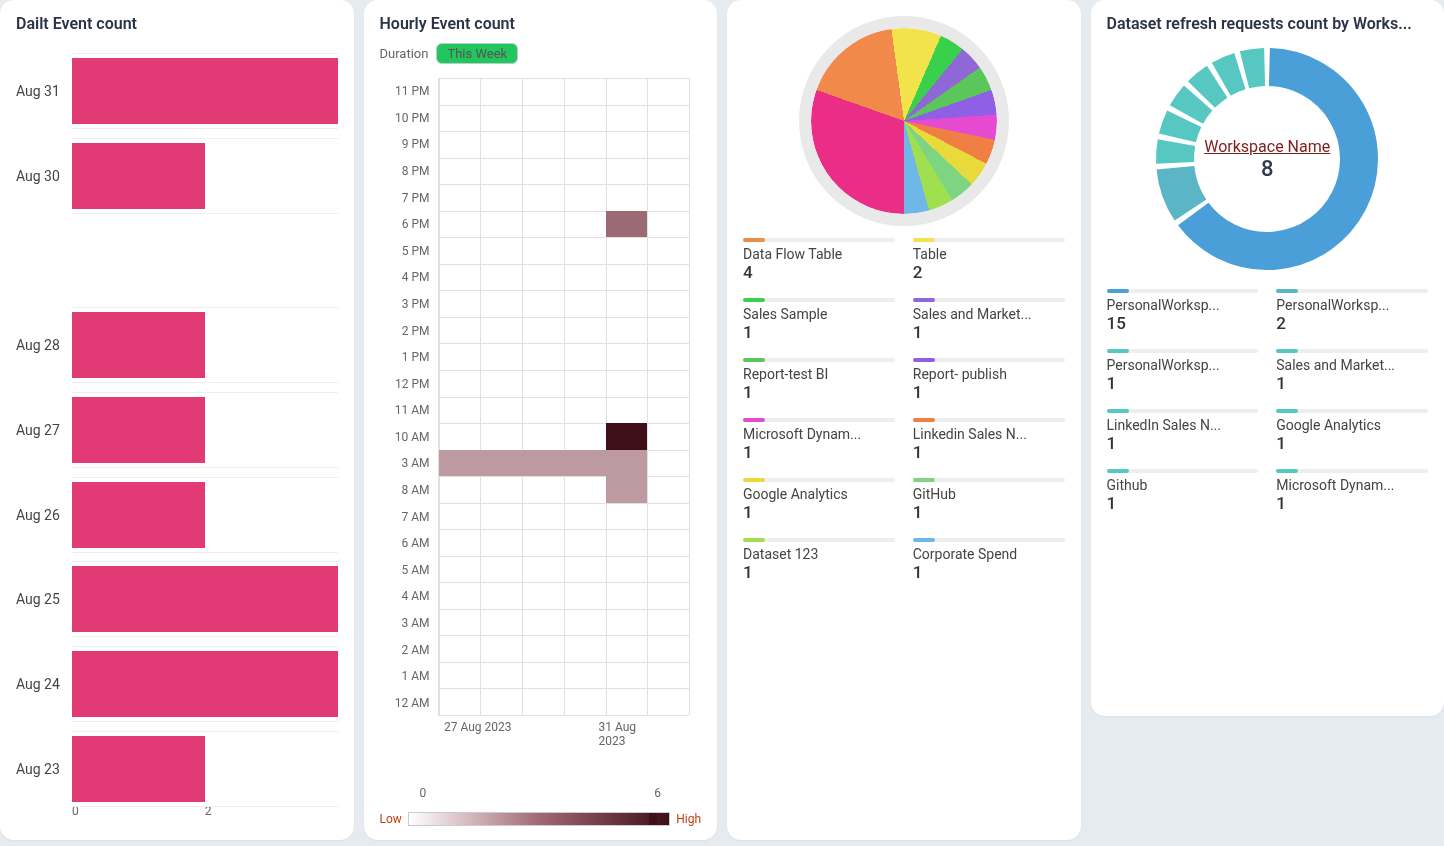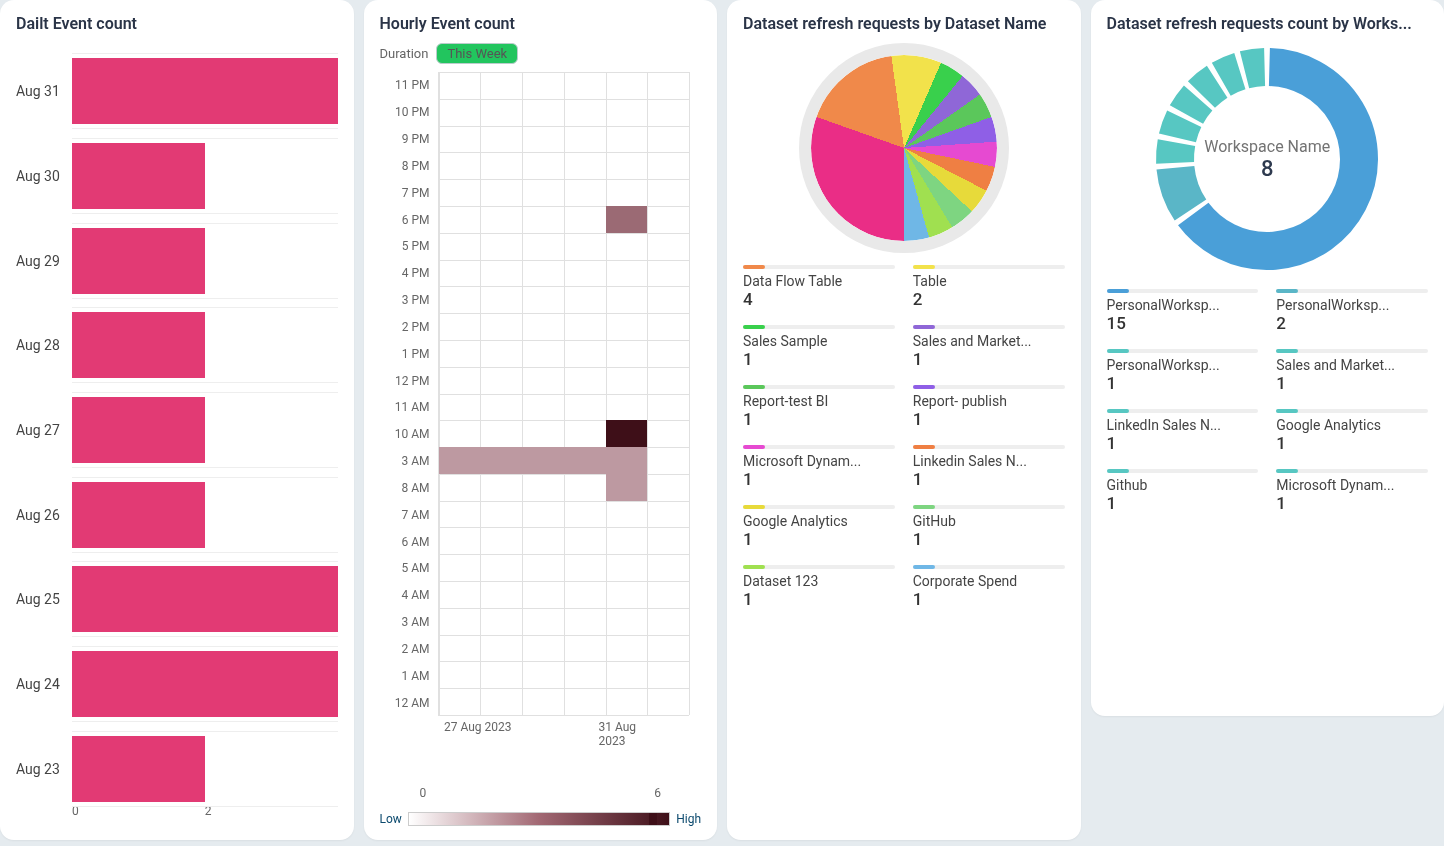--- a/index.html
+++ b/index.html
@@ -17,51 +17,51 @@
   .bar-lbl{width:56px;font-size:14px;color:#444;text-align:left;}
   .bar-track{flex:1;height:76px;position:relative;border-top:1px solid #eee;border-bottom:1px solid #eee;}
   .bar-fill{position:absolute;top:4px;bottom:4px;left:0;background:#e23a74;}
   .c1 .x-axis{height:22px;display:flex;margin-left:56px;}
   .c1 .x-axis span{flex:1;font-size:12px;color:#666;text-align:left;}
   
   .c2{height:840px;}
   .filter-row{display:flex;align-items:center;gap:8px;margin-top:2px;}
   .filter-label{font-size:13px;color:#666;}
   .chip{border:1px solid #bcc;border-radius:6px;padding:2px 10px;font-size:13px;color:#555;background:#22c55e;}
-  .heatmap{flex:1;margin-top:8px;position:relative;}
+  .heatmap{flex:1;margin-top:14px;position:relative;}
   .heat-grid{position:absolute;left:58px;right:12px;top:0;bottom:70px;border-left:1px solid #e0e0e0;border-bottom:1px solid #e0e0e0;}
   .h-row-line{position:absolute;left:0;right:0;border-top:1px solid #e0e0e0;}
   .h-col-line{position:absolute;top:0;bottom:0;border-left:1px solid #e0e0e0;}
   .heat-y{position:absolute;left:0;width:54px;top:0;bottom:70px;}
   .heat-y span{position:absolute;right:4px;transform:translateY(-50%);font-size:12px;color:#666;}
   .heat-cell{position:absolute;}
   .heat-xarea{position:absolute;left:58px;right:12px;bottom:0;height:66px;}
   .heat-xlbl{position:absolute;font-size:12px;color:#666;transform:translateX(-50%);}
   .grad-row{display:flex;align-items:center;gap:6px;margin-top:10px;}
-  .grad-row .gl{font-size:12px;color:#0c4a6e;}
+  .grad-row .gl{font-size:12px;color:#c2410c;}
   .grad-bar{flex:1;height:14px;border:1px solid #ccc;background:linear-gradient(90deg,#fff,#a26873,#3e0f18);position:relative;}
   .grad-bar:after{content:"";position:absolute;right:12px;top:0;bottom:0;width:8px;background:#3e0f18;}
   .grad-axis{display:flex;justify-content:space-between;font-size:12px;color:#666;margin:0 40px 2px 40px;}
   
   .c3{height:840px;}
   .pie-wrap{display:flex;justify-content:center;margin:2px 0 12px 0;}
   .pie{width:210px;height:210px;border-radius:50%;border:12px solid #e9e9e9;position:relative;overflow:hidden;}
   .pie-slices{position:absolute;inset:0;border-radius:50%;}
   .legend-grid{display:grid;grid-template-columns:1fr 1fr;column-gap:18px;row-gap:16px;}
   .lg-item{min-width:0;}
   .lg-bar{height:4px;border-radius:2px;background:#eee;margin-bottom:4px;position:relative;}
   .lg-bar:before{content:"";position:absolute;left:0;top:0;bottom:0;width:22px;border-radius:2px;background:var(--c);}
   .lg-name{font-size:14px;color:#444;white-space:nowrap;overflow:hidden;text-overflow:ellipsis;}
   .lg-val{font-size:17px;font-weight:500;color:#333;}
   
   .c4{height:716px;}
   .donut-wrap{display:flex;justify-content:center;margin:6px 0 18px 0;}
   .donut{width:224px;height:224px;position:relative;}
   .donut-center{position:absolute;inset:40px;background:#fff;border-radius:50%;display:flex;flex-direction:column;align-items:center;justify-content:center;}
-  .dc-label{font-size:16px;color:#737373;}
+  .dc-label{font-size:16px;color:#7f1d1d;text-decoration:underline;}
   .dc-val{font-size:22px;font-weight:500;color:#2e3a4f;}
 </style>
 </head>
 <body>
 
 <div class="dash">
 
   <div class="card c1">
     <div class="card-title">Dailt Event count</div>
     <div class="drill-btn">
@@ -74,26 +74,20 @@
     <div class="bars-body">
       <div class="bars-area" id="bars1">
           <div class="bar-row" style="top: 0px; height: 84.6667px;">
             <div class="bar-lbl">Aug 31</div>
             <div class="bar-track">
               <div class="bar-fill" style="width: 100%; background: rgb(226, 58, 116);"></div>
             </div>
           </div>
           <div class="bar-row" style="top: 84.6667px; height: 84.6667px;">
             <div class="bar-lbl">Aug 30</div>
-            <div class="bar-track">
-              <div class="bar-fill" style="width: 50%; background: rgb(226, 58, 116);"></div>
-            </div>
-          </div>
-          <div class="bar-row" style="top: 169.333px; height: 84.6667px;">
-            <div class="bar-lbl">Aug 29</div>
             <div class="bar-track">
               <div class="bar-fill" style="width: 50%; background: rgb(226, 58, 116);"></div>
             </div>
           </div>
           <div class="bar-row" style="top: 254px; height: 84.6667px;">
             <div class="bar-lbl">Aug 28</div>
             <div class="bar-track">
               <div class="bar-fill" style="width: 50%; background: rgb(226, 58, 116);"></div>
             </div>
           </div>
@@ -220,21 +214,20 @@
       <span>6</span>
     </div>
     <div class="grad-row">
       <span class="gl">Low</span>
       <div class="grad-bar"></div>
       <span class="gl">High</span>
     </div>
   </div>
 
   <div class="card c3">
-    <div class="card-title">Dataset refresh requests by Dataset Name</div>
     <div class="pie-wrap">
       <div class="pie">
         <div class="pie-slices" id="pie1" style="background: conic-gradient(from 180deg, rgb(234, 45, 134) 0deg, rgb(234, 45, 134) 109.565deg, rgb(240, 137, 74) 109.565deg, rgb(240, 137, 74) 172.174deg, rgb(242, 226, 75) 172.174deg, rgb(242, 226, 75) 203.478deg, rgb(57, 208, 76) 203.478deg, rgb(57, 208, 76) 219.13deg, rgb(143, 103, 215) 219.13deg, rgb(143, 103, 215) 234.783deg, rgb(91, 199, 91) 234.783deg, rgb(91, 199, 91) 250.435deg, rgb(143, 95, 230) 250.435deg, rgb(143, 95, 230) 266.087deg, rgb(230, 74, 209) 266.087deg, rgb(230, 74, 209) 281.739deg, rgb(239, 127, 67) 281.739deg, rgb(239, 127, 67) 297.391deg, rgb(231, 218, 58) 297.391deg, rgb(231, 218, 58) 313.043deg, rgb(126, 213, 129) 313.043deg, rgb(126, 213, 129) 328.696deg, rgb(160, 224, 80) 328.696deg, rgb(160, 224, 80) 344.348deg, rgb(111, 183, 230) 344.348deg, rgb(111, 183, 230) 360deg);"></div>
       </div>
     </div>
     <div class="legend-grid" id="legend3">
         <div class="lg-item" style="--c: #f0894a;">
           <div class="lg-bar"></div>
           <div class="lg-name">Data Flow Table</div>
           <div class="lg-val">4</div>

